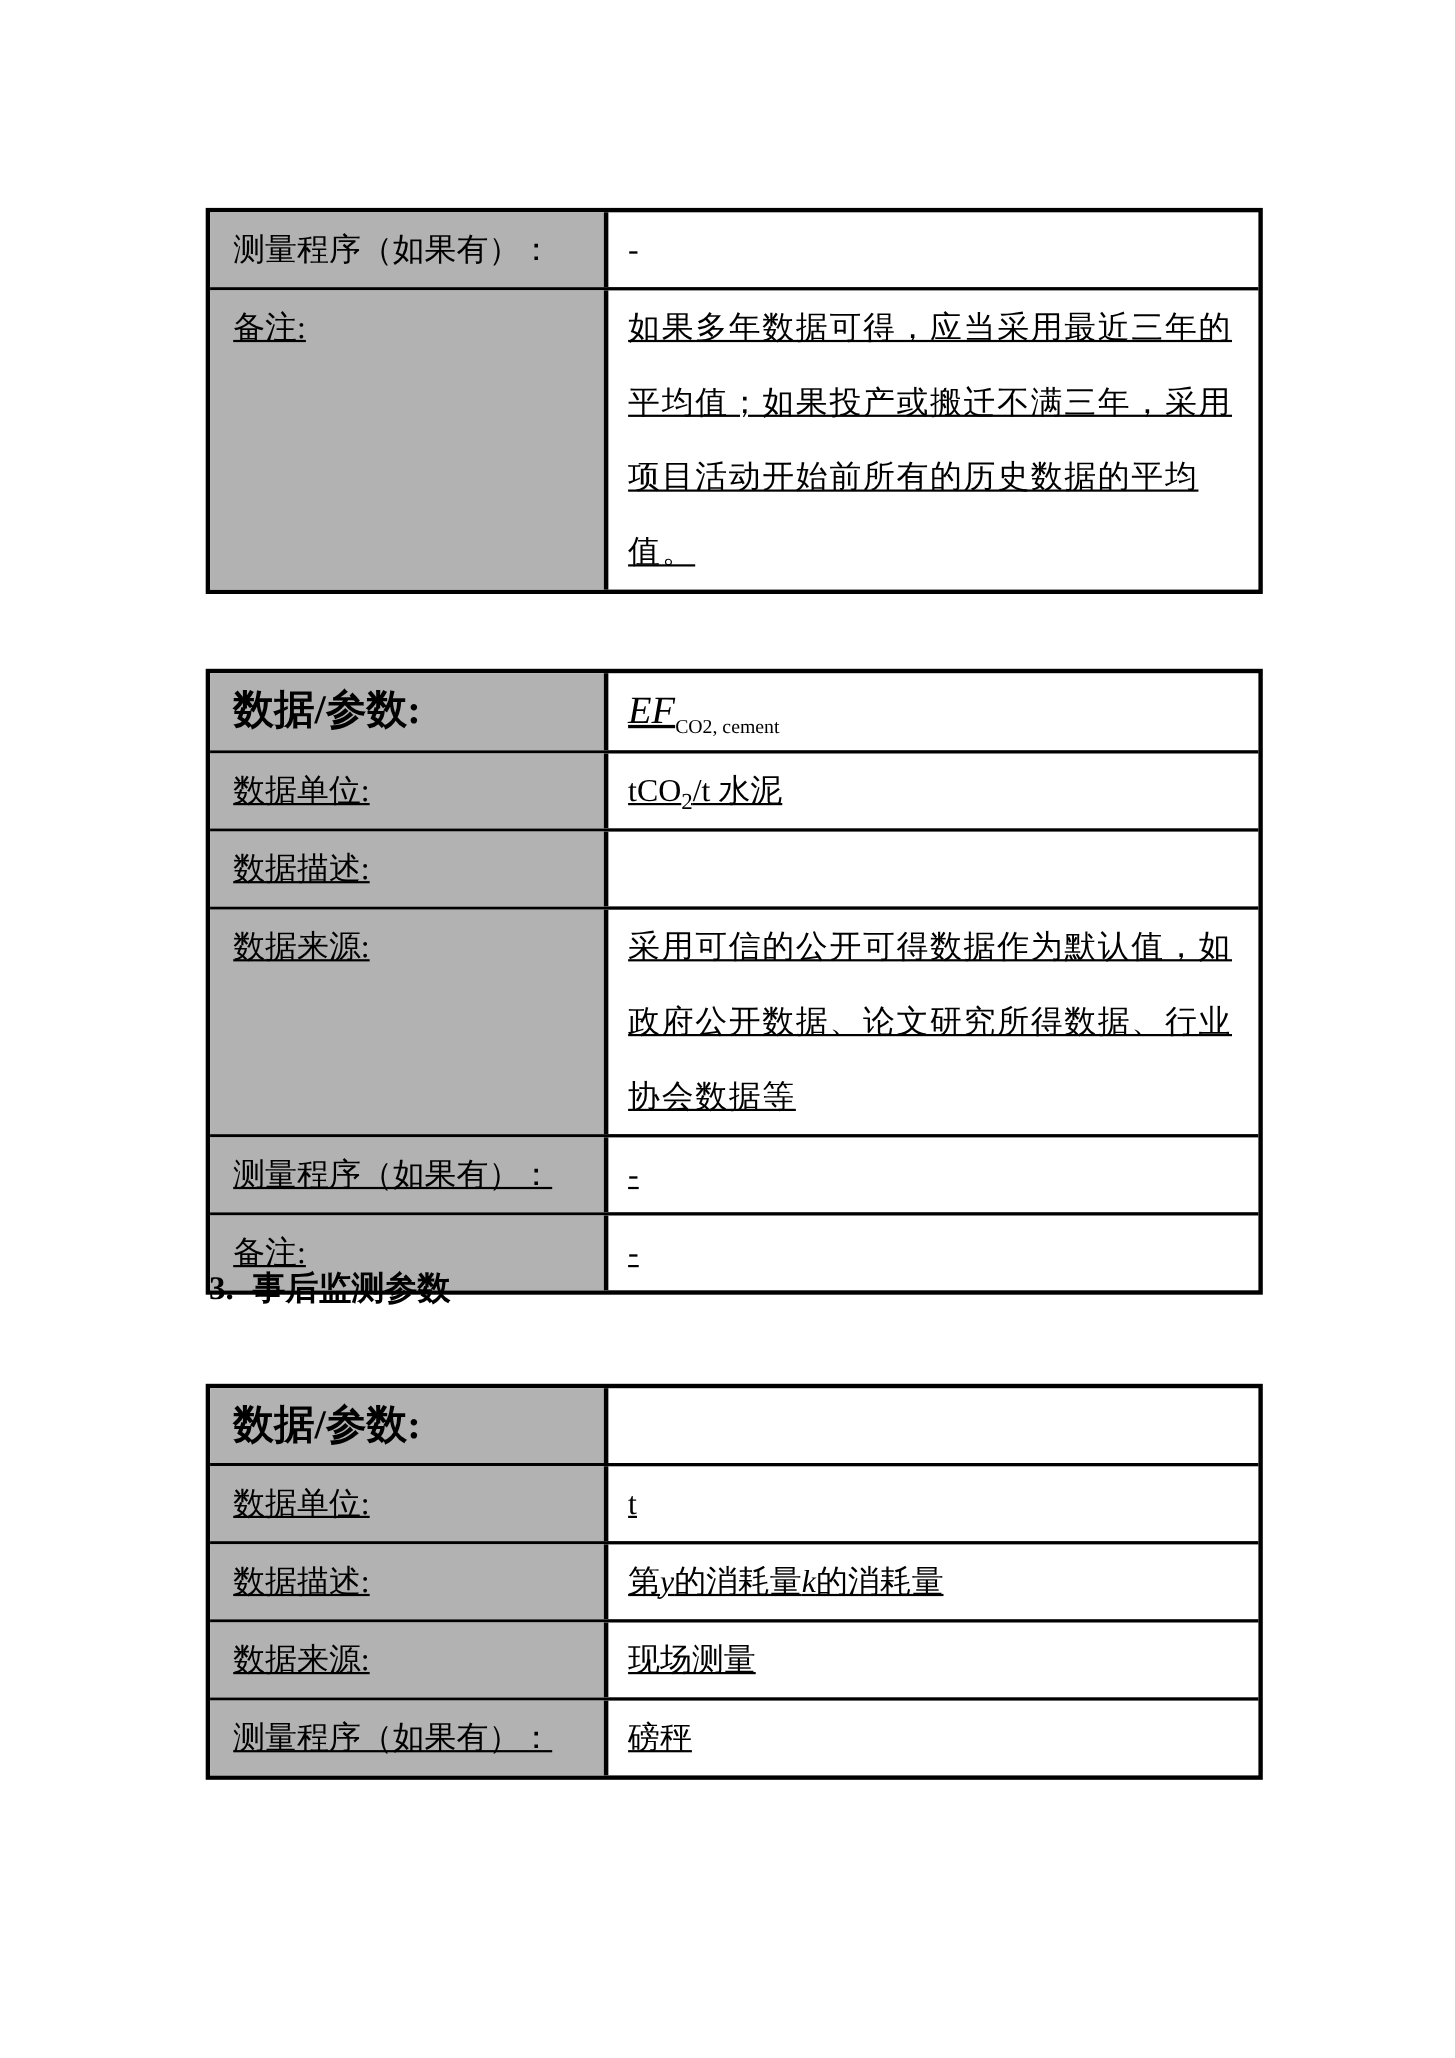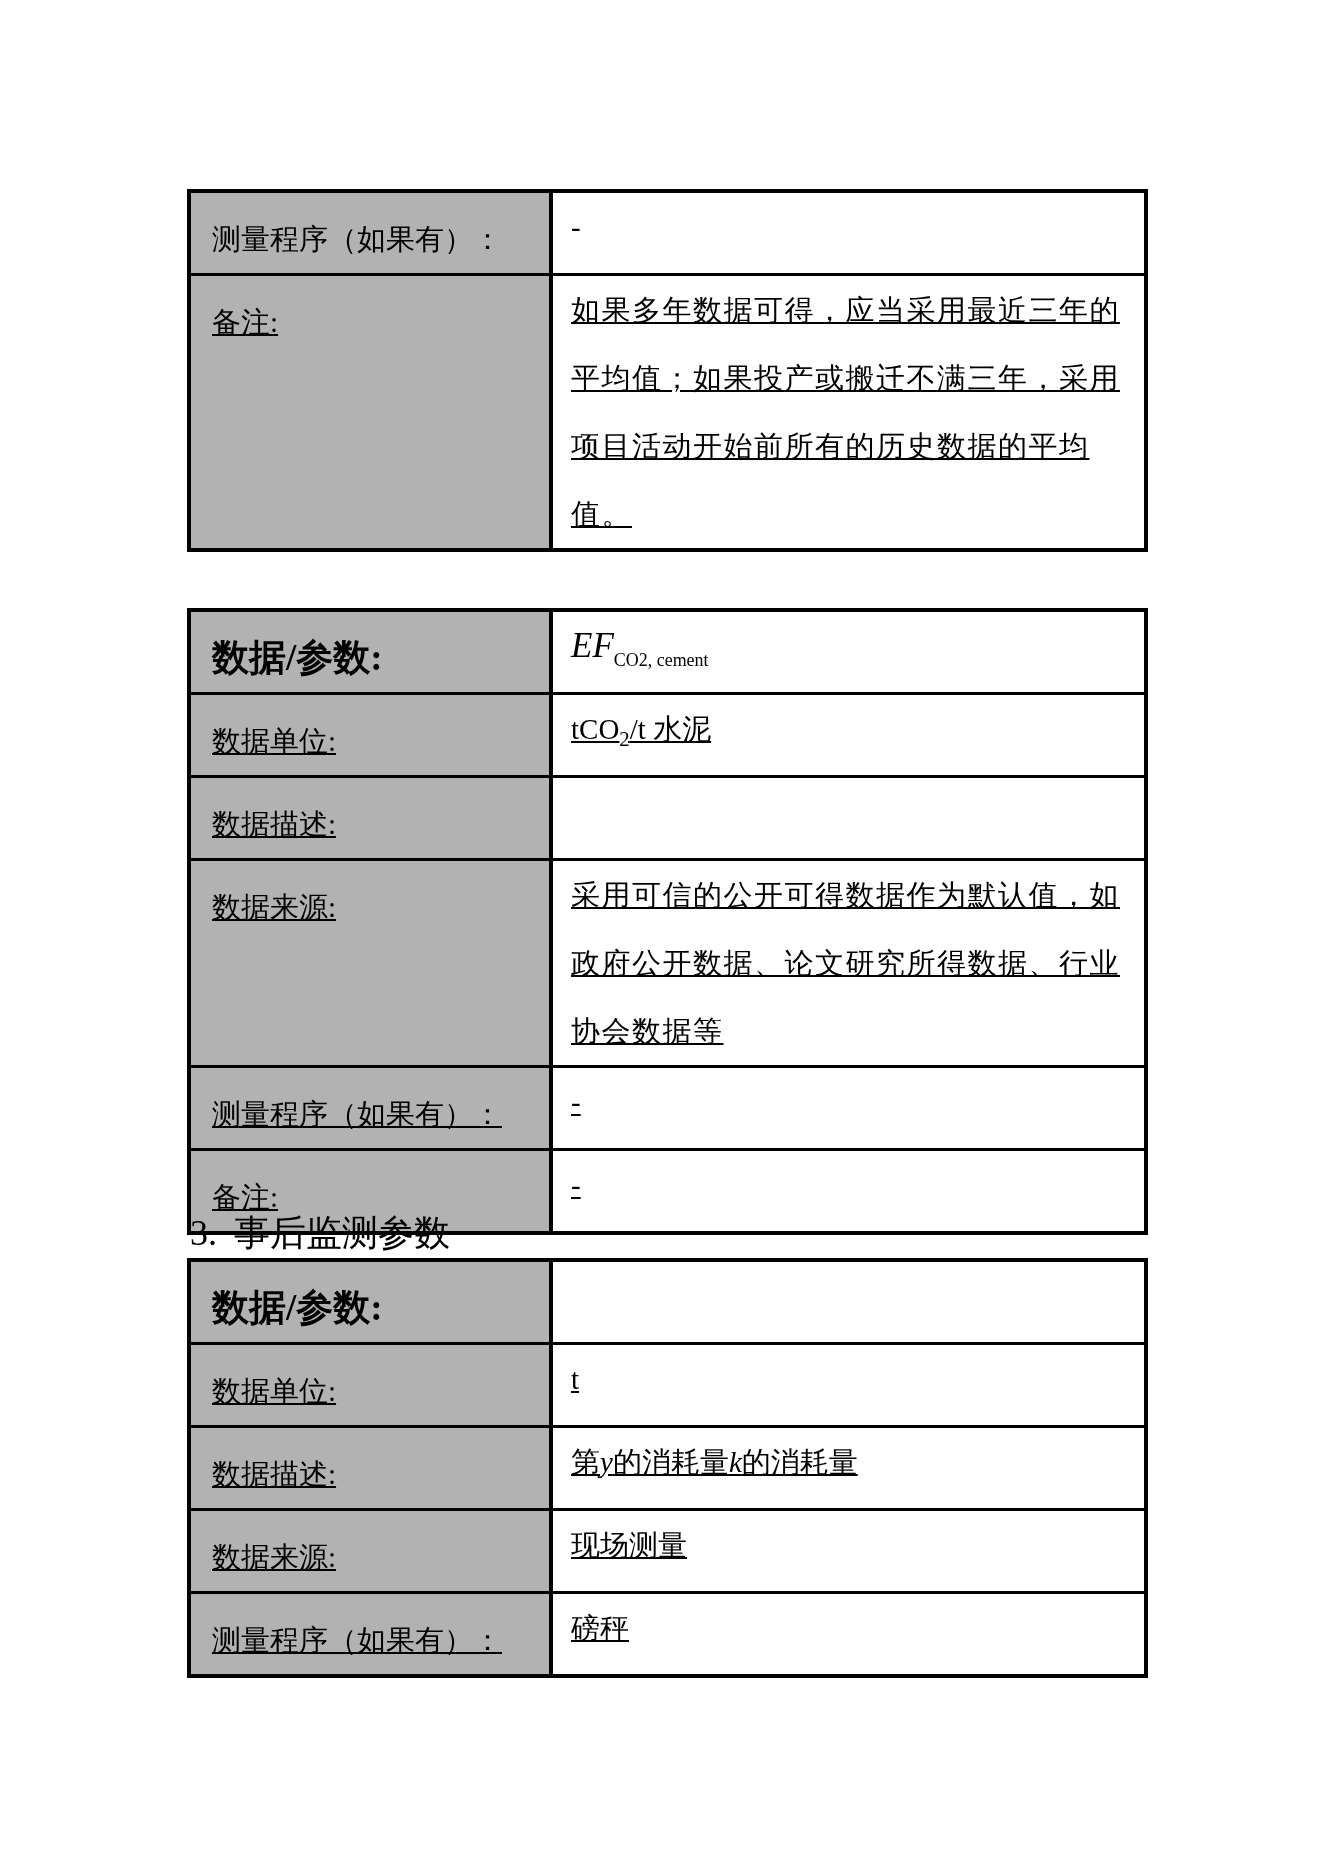--- a/index.html
+++ b/index.html
@@ -26,48 +26,48 @@
   #table-2 { top: 1258px; }
 
   .trow { display: flex; min-height: 68px; }
   .trow + .trow { border-top: 3px solid var(--border-color, #000000); text-decoration: underline; }
 
   .tlabel {
     flex: 0 0 362px;
     width: 362px;
     border-right: 4px solid var(--border-color, #000000);
     background: var(--label-bg, #b2b2b2);
-    padding: 12px 10px 0 21px;
+    padding: 0 10px 0 21px;
     font-size: 29px;
     line-height: 68px;
     white-space: nowrap;
   }
   .tvalue {
     flex: 1 1 auto;
     padding: 0 18px;
     font-size: 29px;
     line-height: 68px;
     white-space: pre-wrap;
     text-align: justify;
   }
   .tvalue.multiline { letter-spacing: 1.5px; }
 
   .hrow .tlabel { font-weight: bold; font-size: 37px; }
 
   .run-i { font-style: italic; }
   .run-sub { font-size: 0.72em; line-height: 0; vertical-align: -7px; }
   .run-isub { font-size: 0.62em; line-height: 0; vertical-align: -9px; }
-  .run-formula { font-style: italic; font-size: 35px; }
+  .run-formula { font-style: italic; font-size: 35px; text-decoration: underline; }
 
   .heading {
     position: absolute;
     left: 190px;
-    top: 1213px;
-    font-size: 36px;
-    font-weight: normal;
+    top: 1152px;
+    font-size: 30px;
+    font-weight: bold;
     line-height: 40px;
     white-space: nowrap;
   }
   .hnum { margin-right: 17px; }
 </style>
 </head>
 <body>
 
 <div class="page">
 

